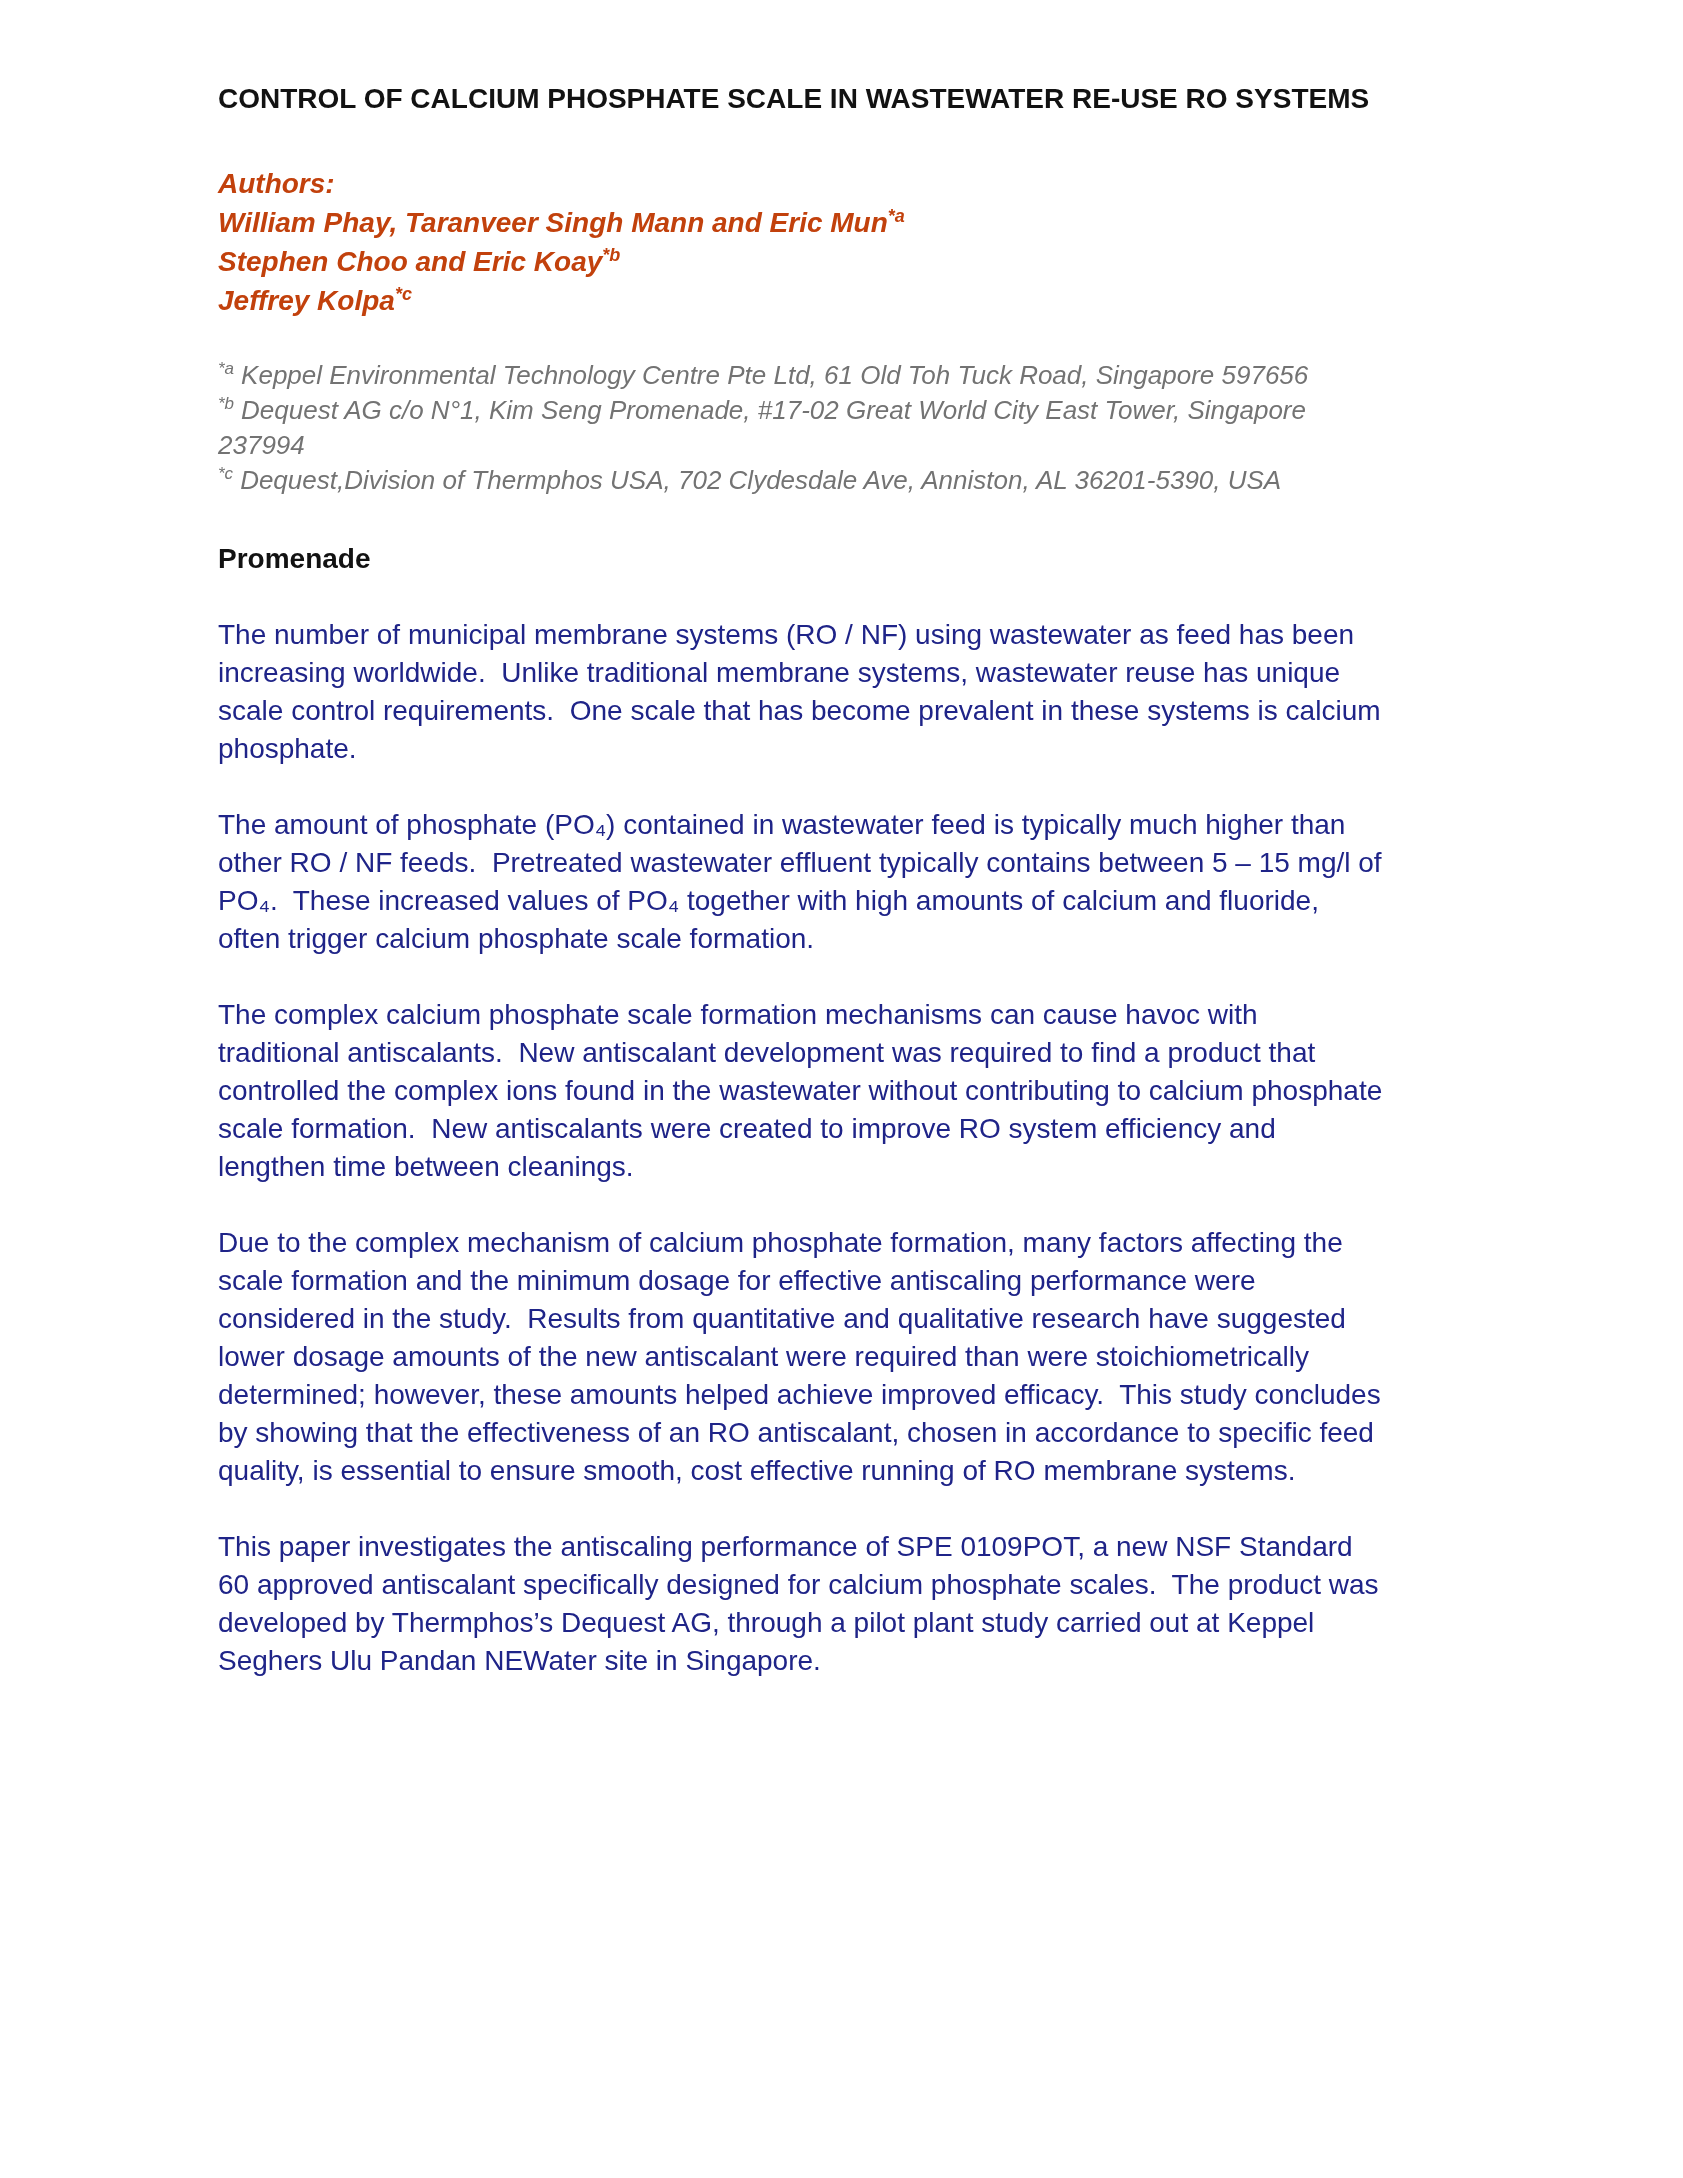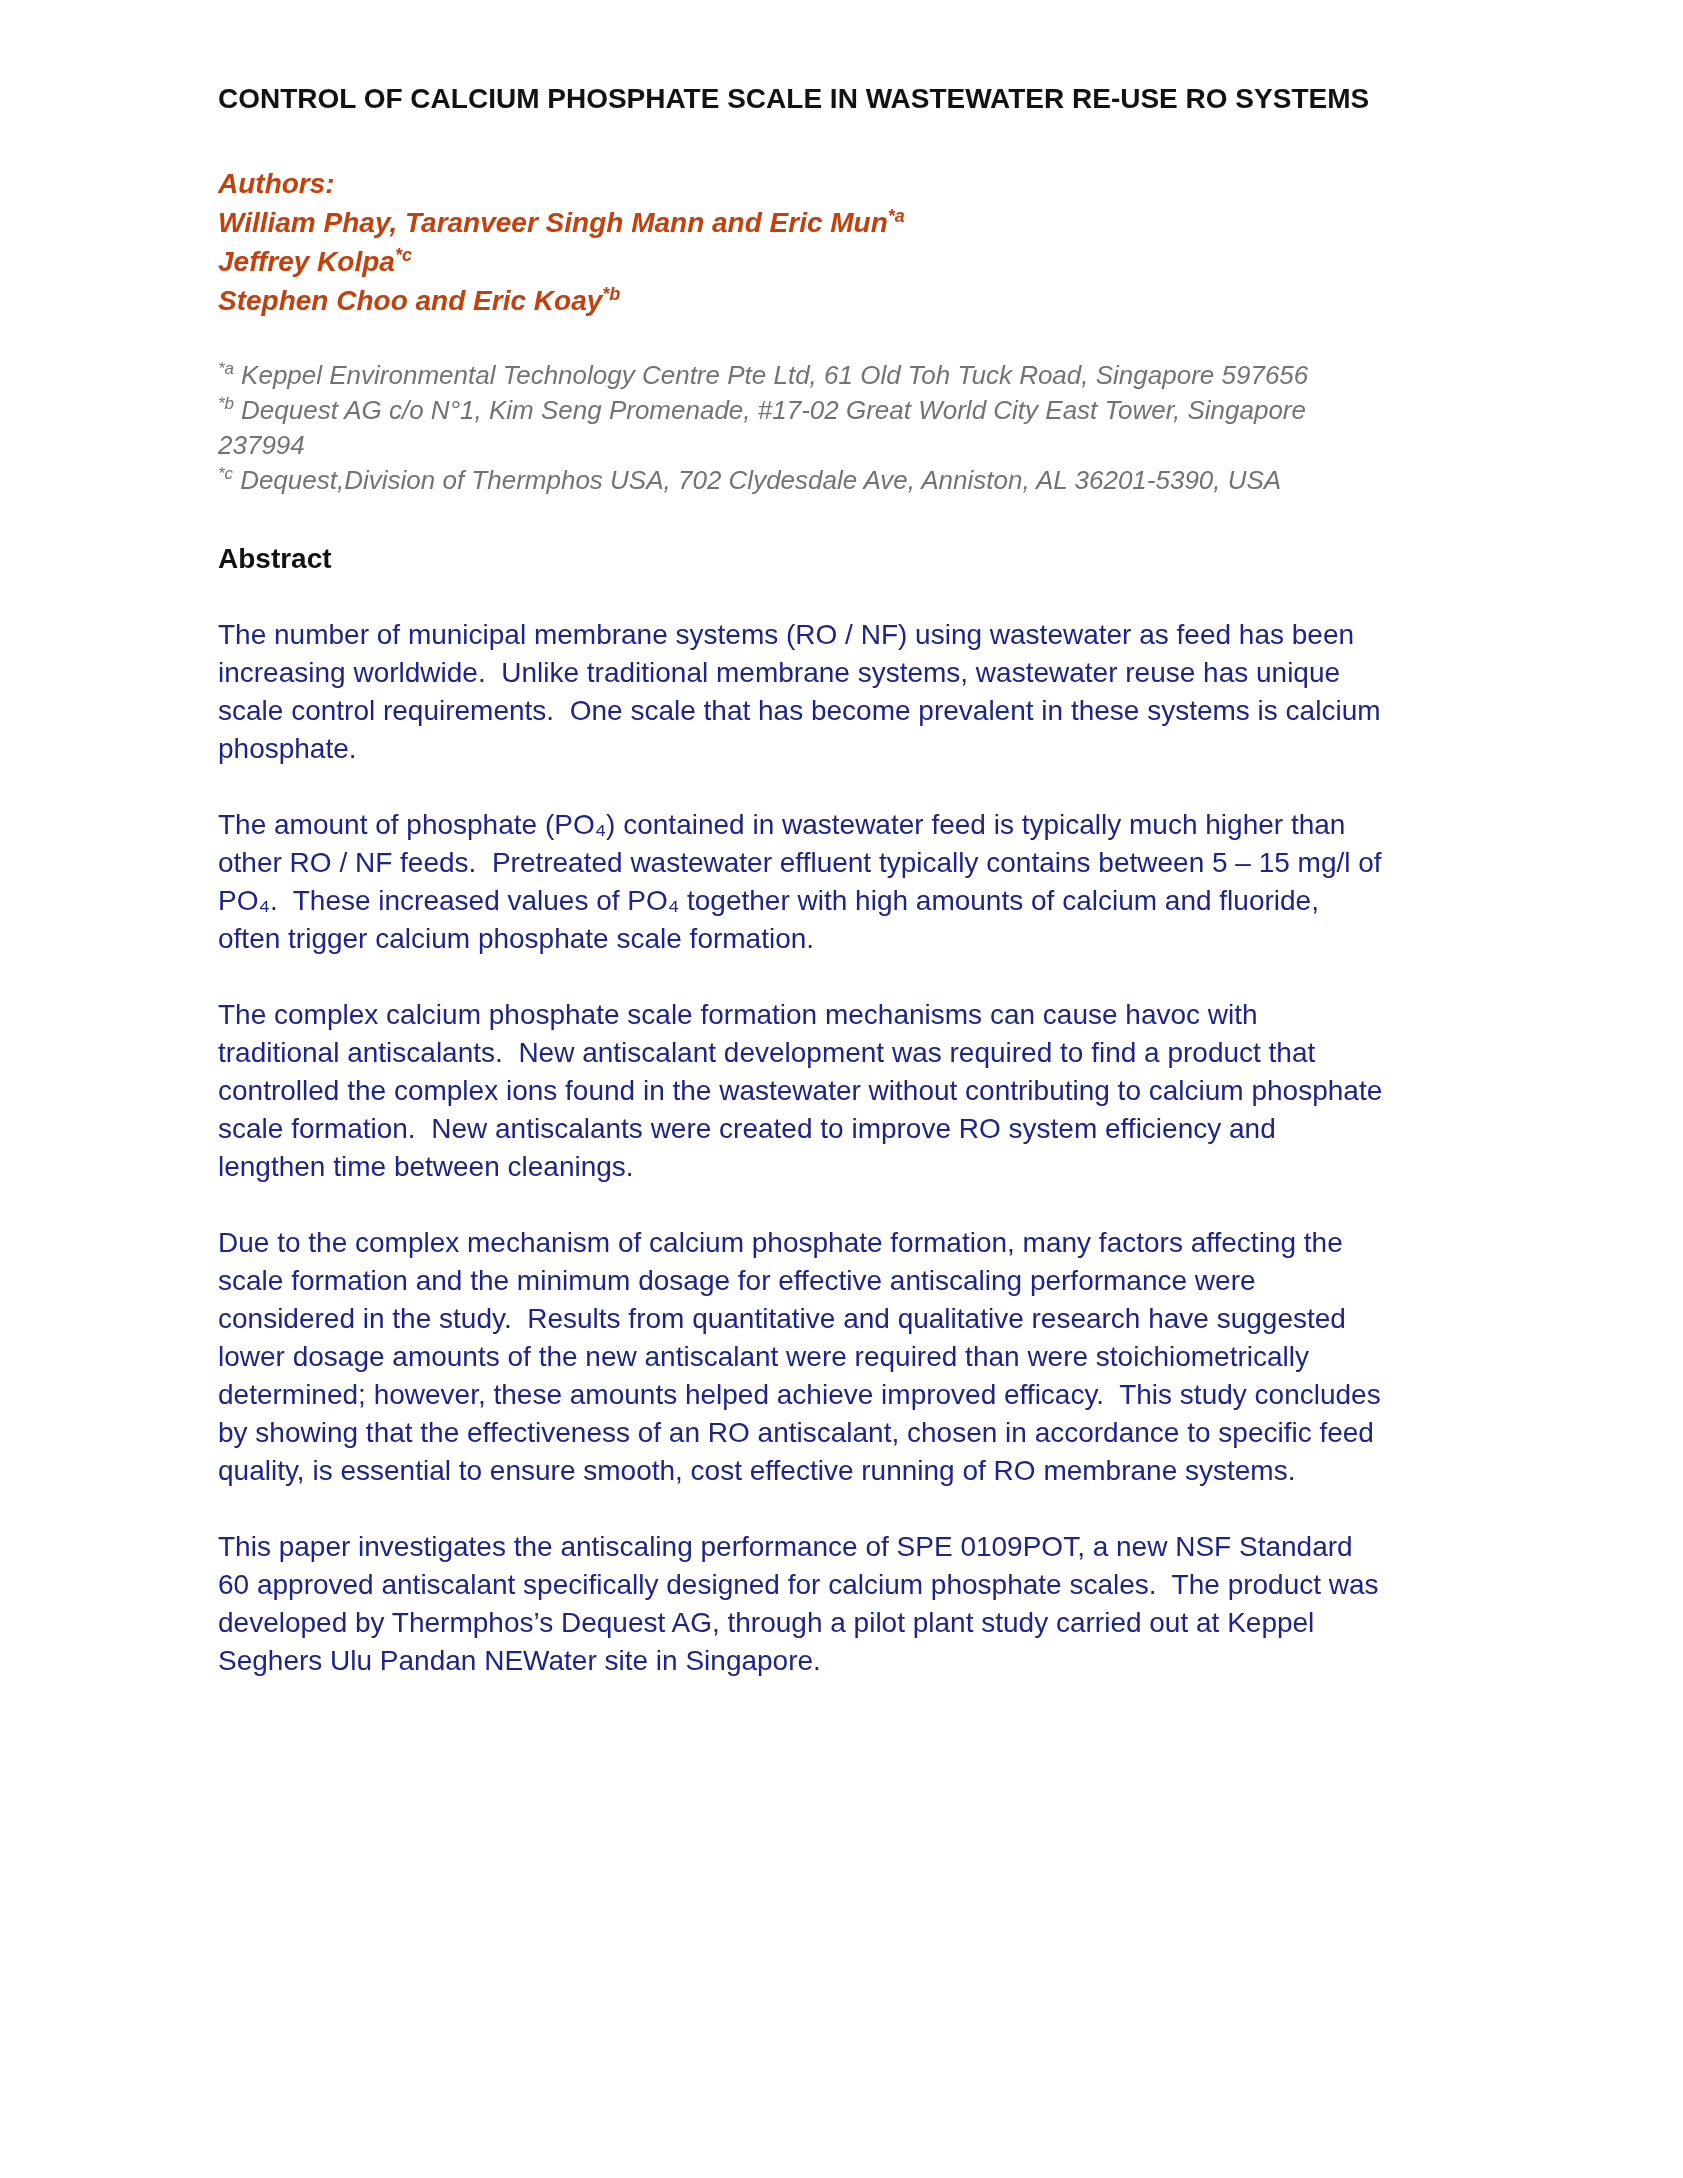--- a/index.html
+++ b/index.html
@@ -78,31 +78,31 @@
 <body>
 
 <div class="page">
   <div class="content">
 
     <h1 class="title">CONTROL OF CALCIUM PHOSPHATE SCALE IN WASTEWATER RE-USE RO SYSTEMS</h1>
 
     <div class="authors-block">
       <p class="authors-label">Authors:</p>
       <p class="author-line"><span>William Phay, Taranveer Singh Mann and Eric Mun</span><span class="sup">*a</span></p>
+      <p class="author-line"><span>Stephen Choo and Eric Koay</span><span class="sup">*b</span></p>
       <p class="author-line"><span>Jeffrey Kolpa</span><span class="sup">*c</span></p>
-      <p class="author-line"><span>Stephen Choo and Eric Koay</span><span class="sup">*b</span></p>
     </div>
 
     <div class="affiliations-block">
       <p class="affiliation-line"><span class="sup">*a</span><span>Keppel Environmental Technology Centre Pte Ltd, 61 Old Toh Tuck Road, Singapore 597656</span></p>
       <p class="affiliation-line"><span class="sup">*b</span><span>Dequest AG c/o N°1, Kim Seng Promenade, #17-02 Great World City East Tower, Singapore 237994</span></p>
       <p class="affiliation-line"><span class="sup">*c</span><span>Dequest,Division of Thermphos USA, 702 Clydesdale Ave, Anniston, AL 36201-5390, USA</span></p>
     </div>
 
-    <h2 class="abstract-heading">Abstract</h2>
+    <h2 class="abstract-heading">Promenade</h2>
 
     <p class="body-para">The number of municipal membrane systems (RO / NF) using wastewater as feed has been increasing worldwide.  Unlike traditional membrane systems, wastewater reuse has unique scale control requirements.  One scale that has become prevalent in these systems is calcium phosphate.</p>
     <p class="body-para">The amount of phosphate (PO₄) contained in wastewater feed is typically much higher than other RO / NF feeds.  Pretreated wastewater effluent typically contains between 5 – 15 mg/l of PO₄.  These increased values of PO₄ together with high amounts of calcium and fluoride, often trigger calcium phosphate scale formation.</p>
     <p class="body-para">The complex calcium phosphate scale formation mechanisms can cause havoc with traditional antiscalants.  New antiscalant development was required to find a product that controlled the complex ions found in the wastewater without contributing to calcium phosphate scale formation.  New antiscalants were created to improve RO system efficiency and lengthen time between cleanings.</p>
     <p class="body-para">Due to the complex mechanism of calcium phosphate formation, many factors affecting the scale formation and the minimum dosage for effective antiscaling performance were considered in the study.  Results from quantitative and qualitative research have suggested lower dosage amounts of the new antiscalant were required than were stoichiometrically determined; however, these amounts helped achieve improved efficacy.  This study concludes by showing that the effectiveness of an RO antiscalant, chosen in accordance to specific feed quality, is essential to ensure smooth, cost effective running of RO membrane systems.</p>
     <p class="body-para">This paper investigates the antiscaling performance of SPE 0109POT, a new NSF Standard 60 approved antiscalant specifically designed for calcium phosphate scales.  The product was developed by Thermphos’s Dequest AG, through a pilot plant study carried out at Keppel Seghers Ulu Pandan NEWater site in Singapore.</p>
 
   </div>
 </div>
 

